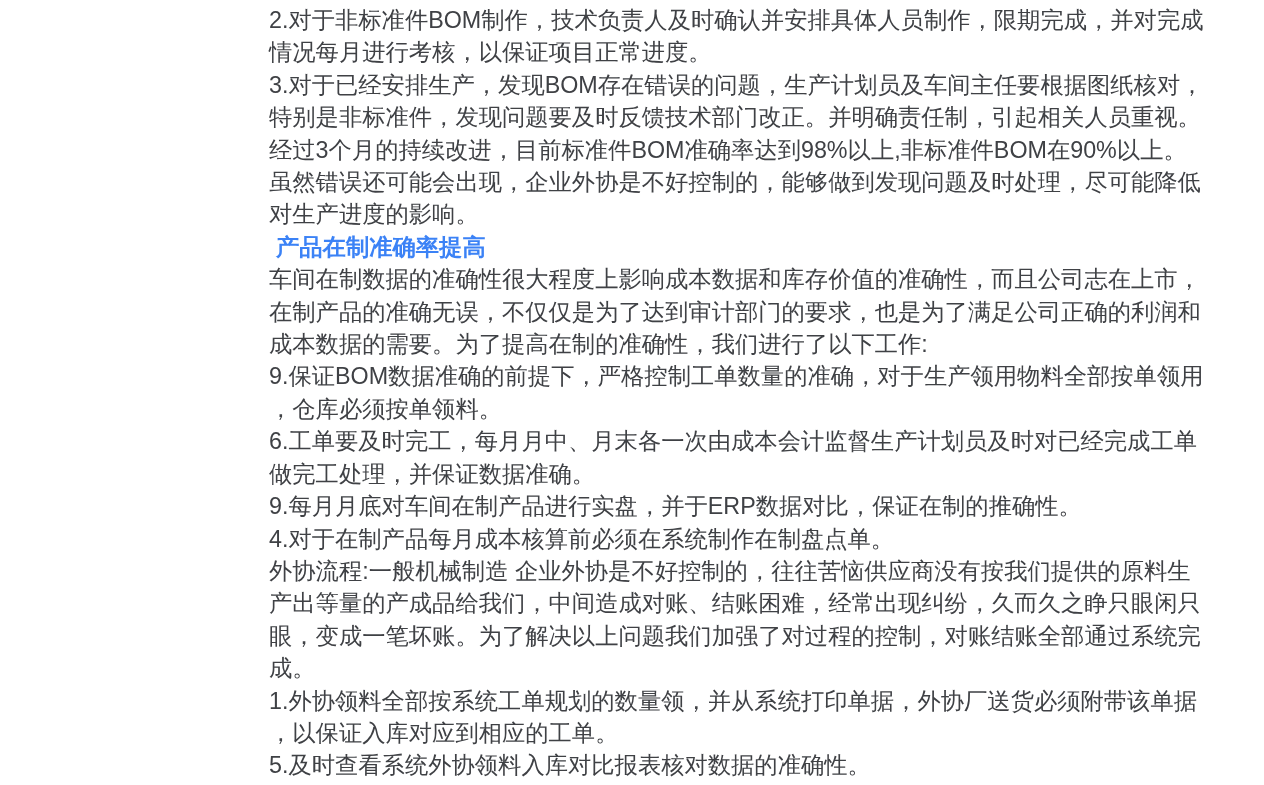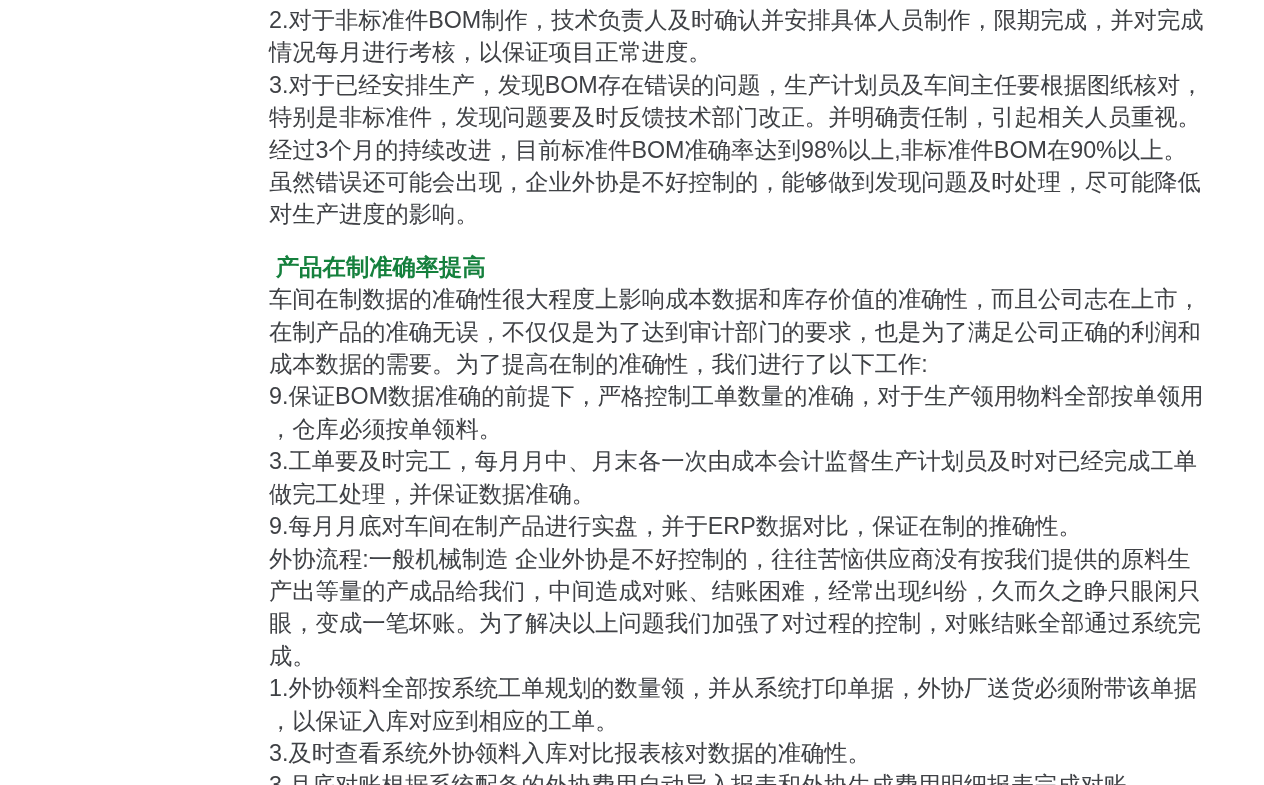--- a/index.html
+++ b/index.html
@@ -26,33 +26,33 @@
     word-break: break-all;
     line-break: anywhere;
   }
   .doc-page p {
     margin: 0;
     padding: 0;
   }
   .doc-page .section-heading {
     font-weight: 700;
     padding-left: 7px;
-    color: #15803d;
-    margin-top: 20px;
+    color: #3b82f6;
   }
 </style>
 </head>
 <body>
 
 <div class="doc-page">
   <p>2.对于非标准件BOM制作，技术负责人及时确认并安排具体人员制作，限期完成，并对完成情况每月进行考核，以保证项目正常进度。</p>
   <p>3.对于已经安排生产，发现BOM存在错误的问题，生产计划员及车间主任要根据图纸核对，特别是非标准件，发现问题要及时反馈技术部门改正。并明确责任制，引起相关人员重视。</p>
   <p>经过3个月的持续改进，目前标准件BOM准确率达到98%以上,非标准件BOM在90%以上。虽然错误还可能会出现，企业外协是不好控制的，能够做到发现问题及时处理，尽可能降低对生产进度的影响。</p>
   <p class="section-heading">产品在制准确率提高</p>
   <p>车间在制数据的准确性很大程度上影响成本数据和库存价值的准确性，而且公司志在上市，在制产品的准确无误，不仅仅是为了达到审计部门的要求，也是为了满足公司正确的利润和成本数据的需要。为了提高在制的准确性，我们进行了以下工作:</p>
   <p>9.保证BOM数据准确的前提下，严格控制工单数量的准确，对于生产领用物料全部按单领用，仓库必须按单领料。</p>
-  <p>3.工单要及时完工，每月月中、月末各一次由成本会计监督生产计划员及时对已经完成工单做完工处理，并保证数据准确。</p>
+  <p>6.工单要及时完工，每月月中、月末各一次由成本会计监督生产计划员及时对已经完成工单做完工处理，并保证数据准确。</p>
   <p>9.每月月底对车间在制产品进行实盘，并于ERP数据对比，保证在制的推确性。</p>
+  <p>4.对于在制产品每月成本核算前必须在系统制作在制盘点单。</p>
   <p>外协流程:一般机械制造 企业外协是不好控制的，往往苦恼供应商没有按我们提供的原料生产出等量的产成品给我们，中间造成对账、结账困难，经常出现纠纷，久而久之睁只眼闲只眼，变成一笔坏账。为了解决以上问题我们加强了对过程的控制，对账结账全部通过系统完成。</p>
   <p>1.外协领料全部按系统工单规划的数量领，并从系统打印单据，外协厂送货必须附带该单据，以保证入库对应到相应的工单。</p>
-  <p>3.及时查看系统外协领料入库对比报表核对数据的准确性。</p>
+  <p>5.及时查看系统外协领料入库对比报表核对数据的准确性。</p>
   <p>3.月底对账根据系统配备的外协费用自动导入报表和外协生成费用明细报表完成对账。</p>
 </div>
 
 </body></html>

